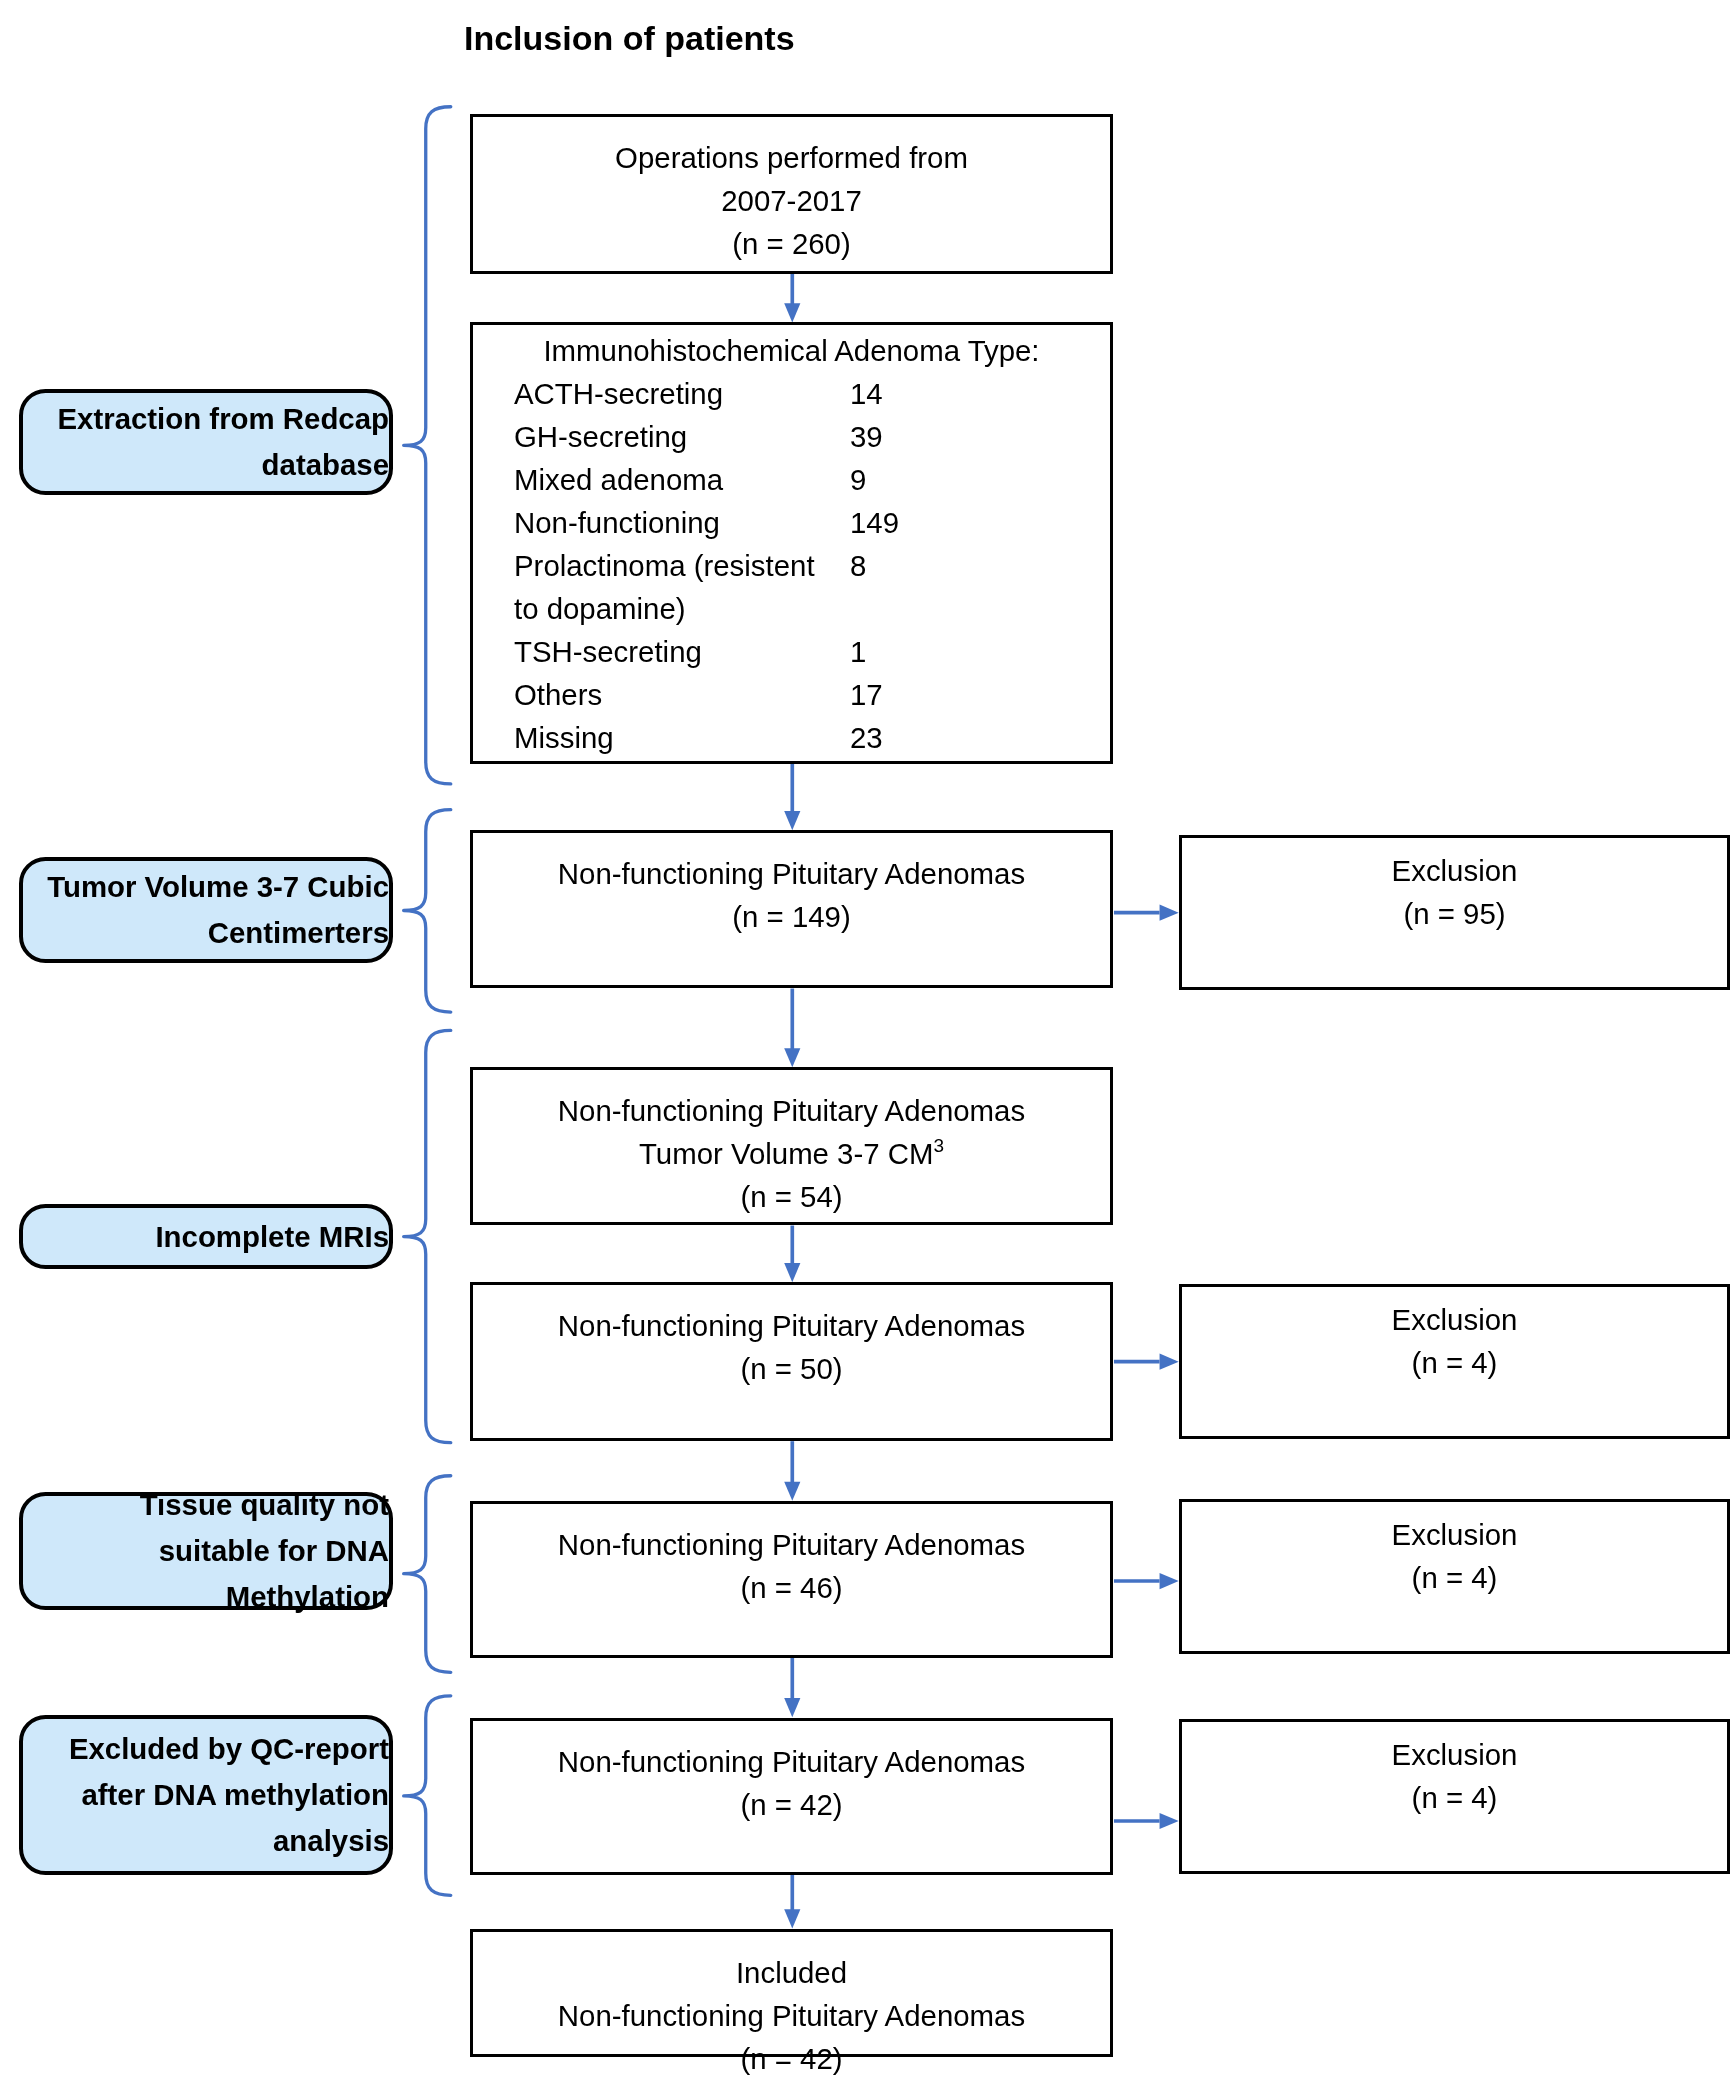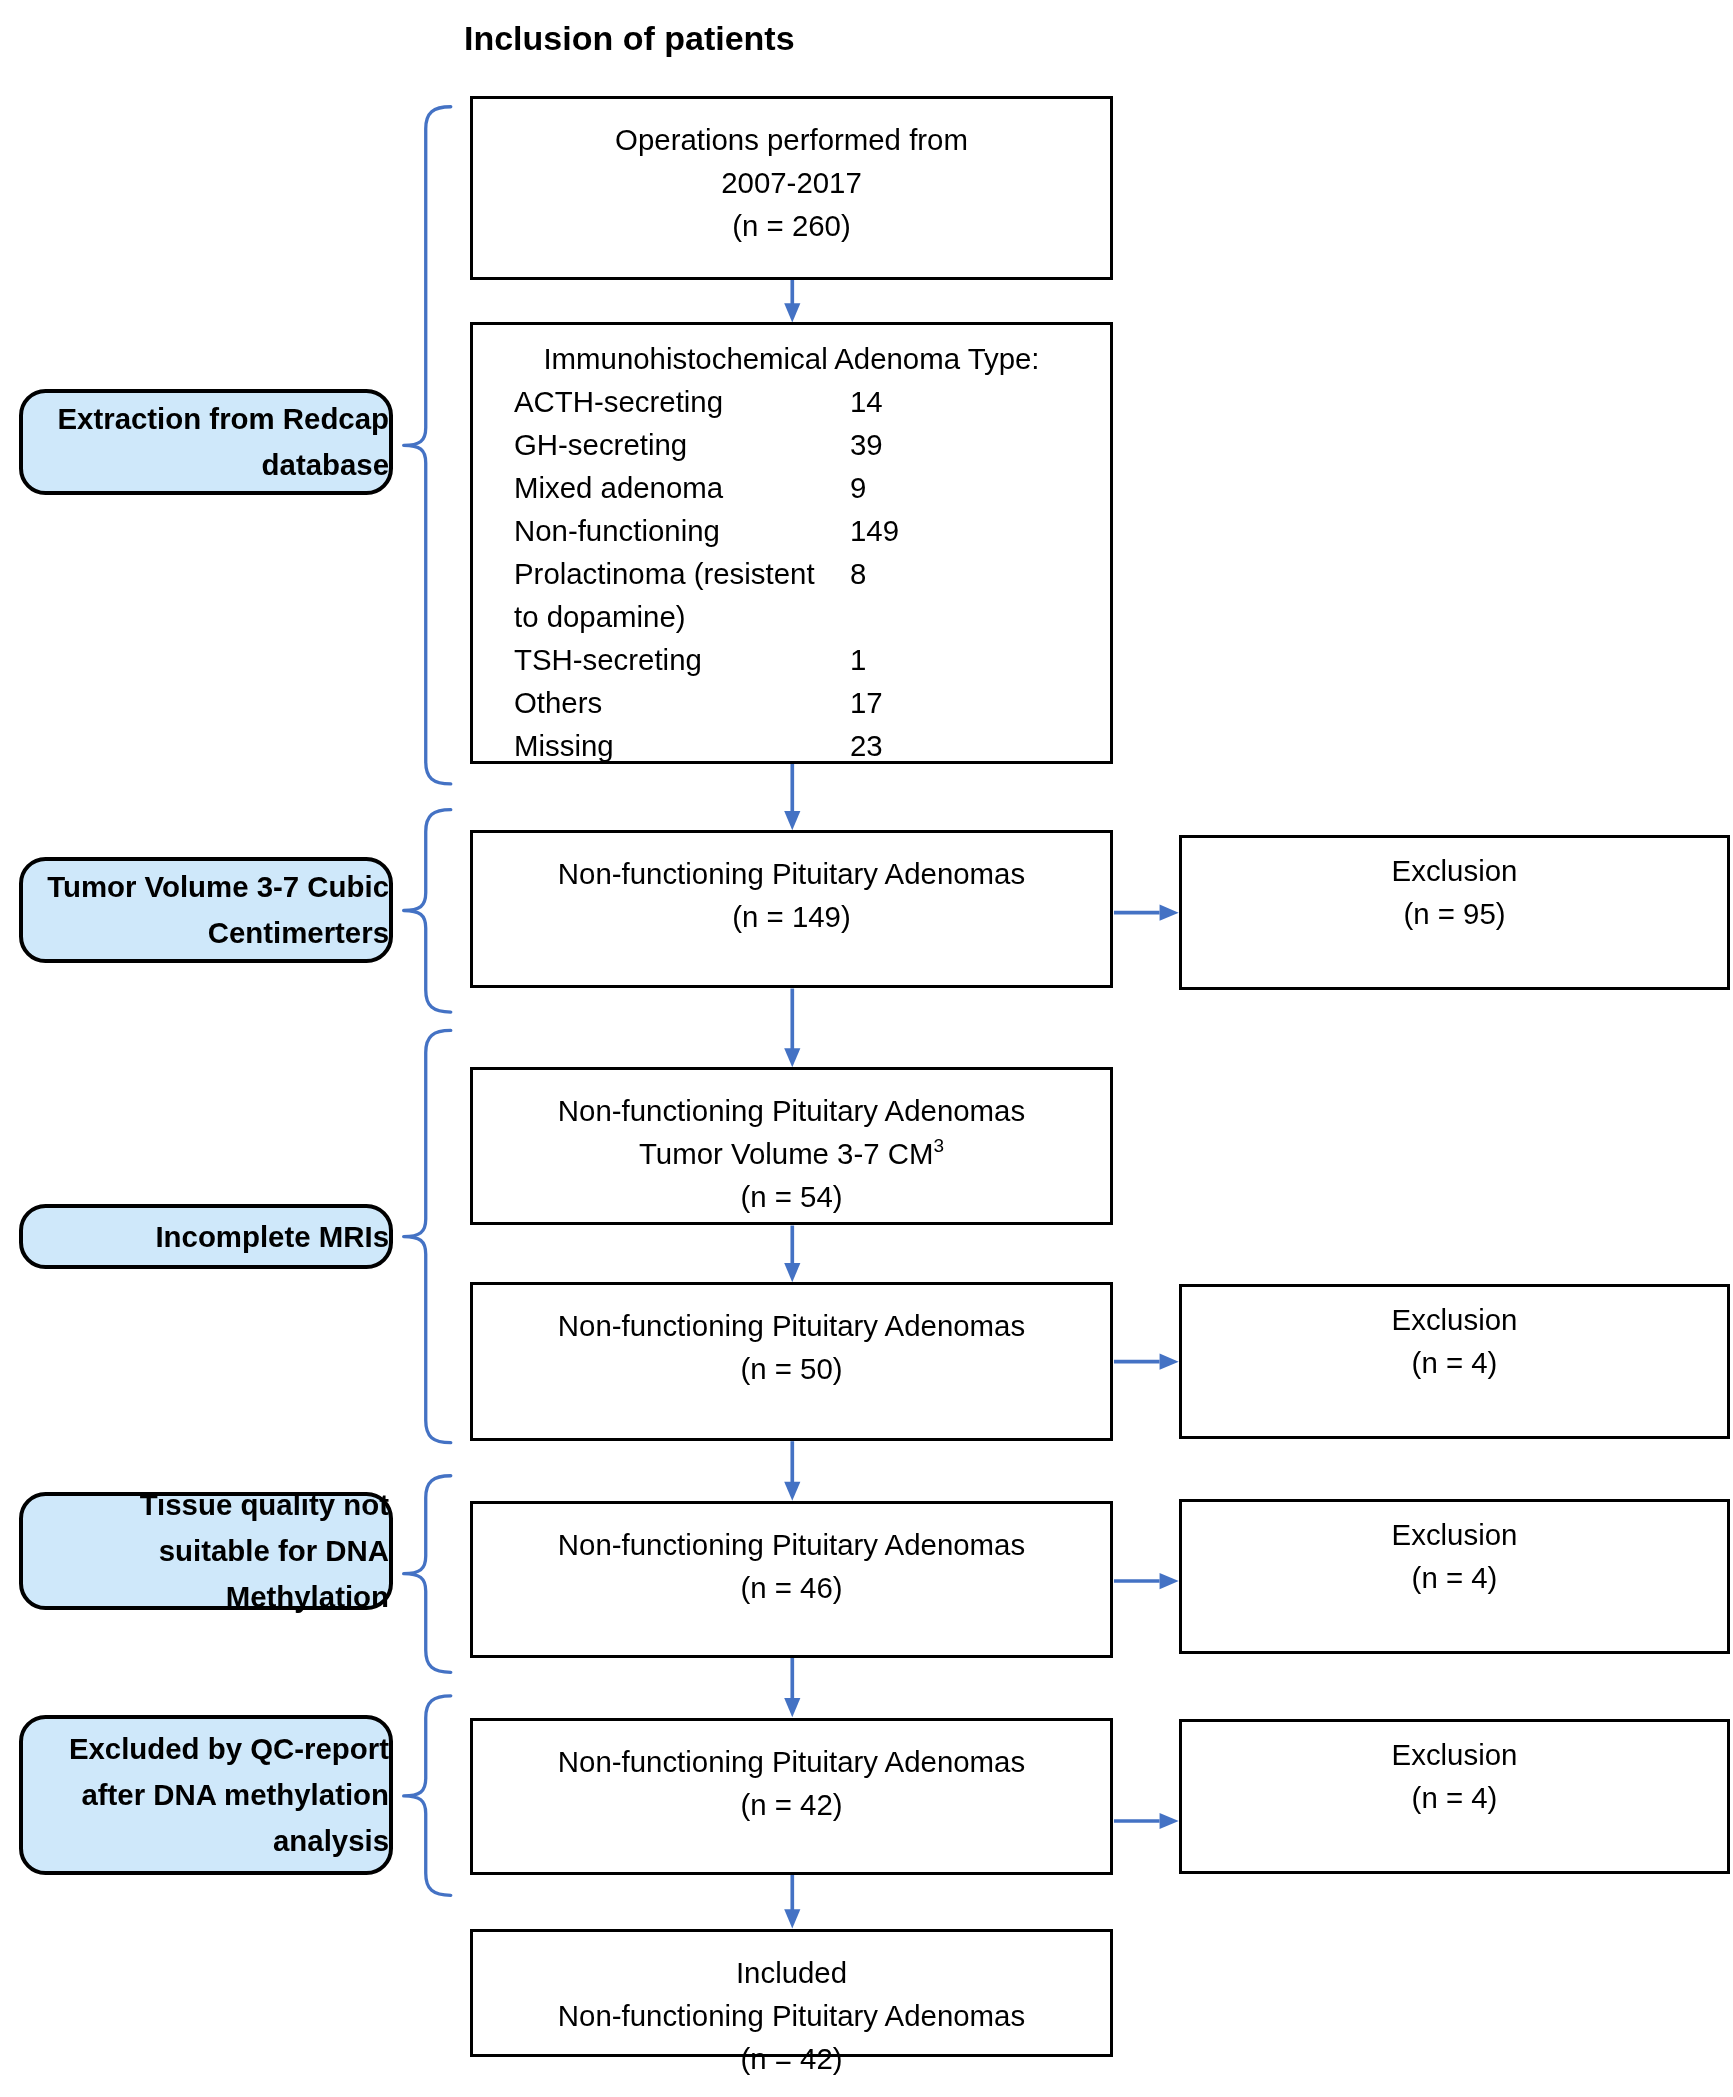--- a/index.html
+++ b/index.html
@@ -52,21 +52,21 @@
   .line{white-space:nowrap;}
 
   
   .adenoma-box{
     position:absolute;left:470px;top:322px;width:643px;height:442px;
     background:#ffffff;border:3.7px solid var(--box_border);
     box-sizing:border-box;
     font-size:29.4px;line-height:43px;
     padding-top:4.4px;
   }
-  .ad-header{text-align:center;white-space:nowrap;margin-top:8px;}
+  .ad-header{text-align:center;white-space:nowrap;}
   .ad-row{position:relative;text-align:left;padding-left:41px;white-space:nowrap;}
   .ad-val{position:absolute;left:377px;top:0;}
 
   sup.cm3{font-size:19px;line-height:0;vertical-align:11.8px;font-weight:inherit;}
 </style>
 </head>
 <body>
 
 <div id="canvas">
 
@@ -142,21 +142,21 @@
     <div class="line">Tissue quality not</div>
     <div class="line">suitable for DNA</div>
     <div class="line">Methylation</div>
   </div>
   <div class="label-box" style="top:1715px;height:160px;">
     <div class="line">Excluded by QC-report</div>
     <div class="line">after DNA methylation</div>
     <div class="line">analysis</div>
   </div>
 
-  <div class="flow-box" style="top:96px;height:184px;">
+  <div class="flow-box" style="top:114px;height:160px;">
     <div class="line">Operations performed from</div>
     <div class="line">2007-2017</div>
     <div class="line">(n = 260)</div>
   </div>
 
   <div class="adenoma-box">
     <div class="ad-header">Immunohistochemical Adenoma Type:</div>
     <div class="ad-row">
       <span>ACTH-secreting</span>
       <span class="ad-val">14</span>

